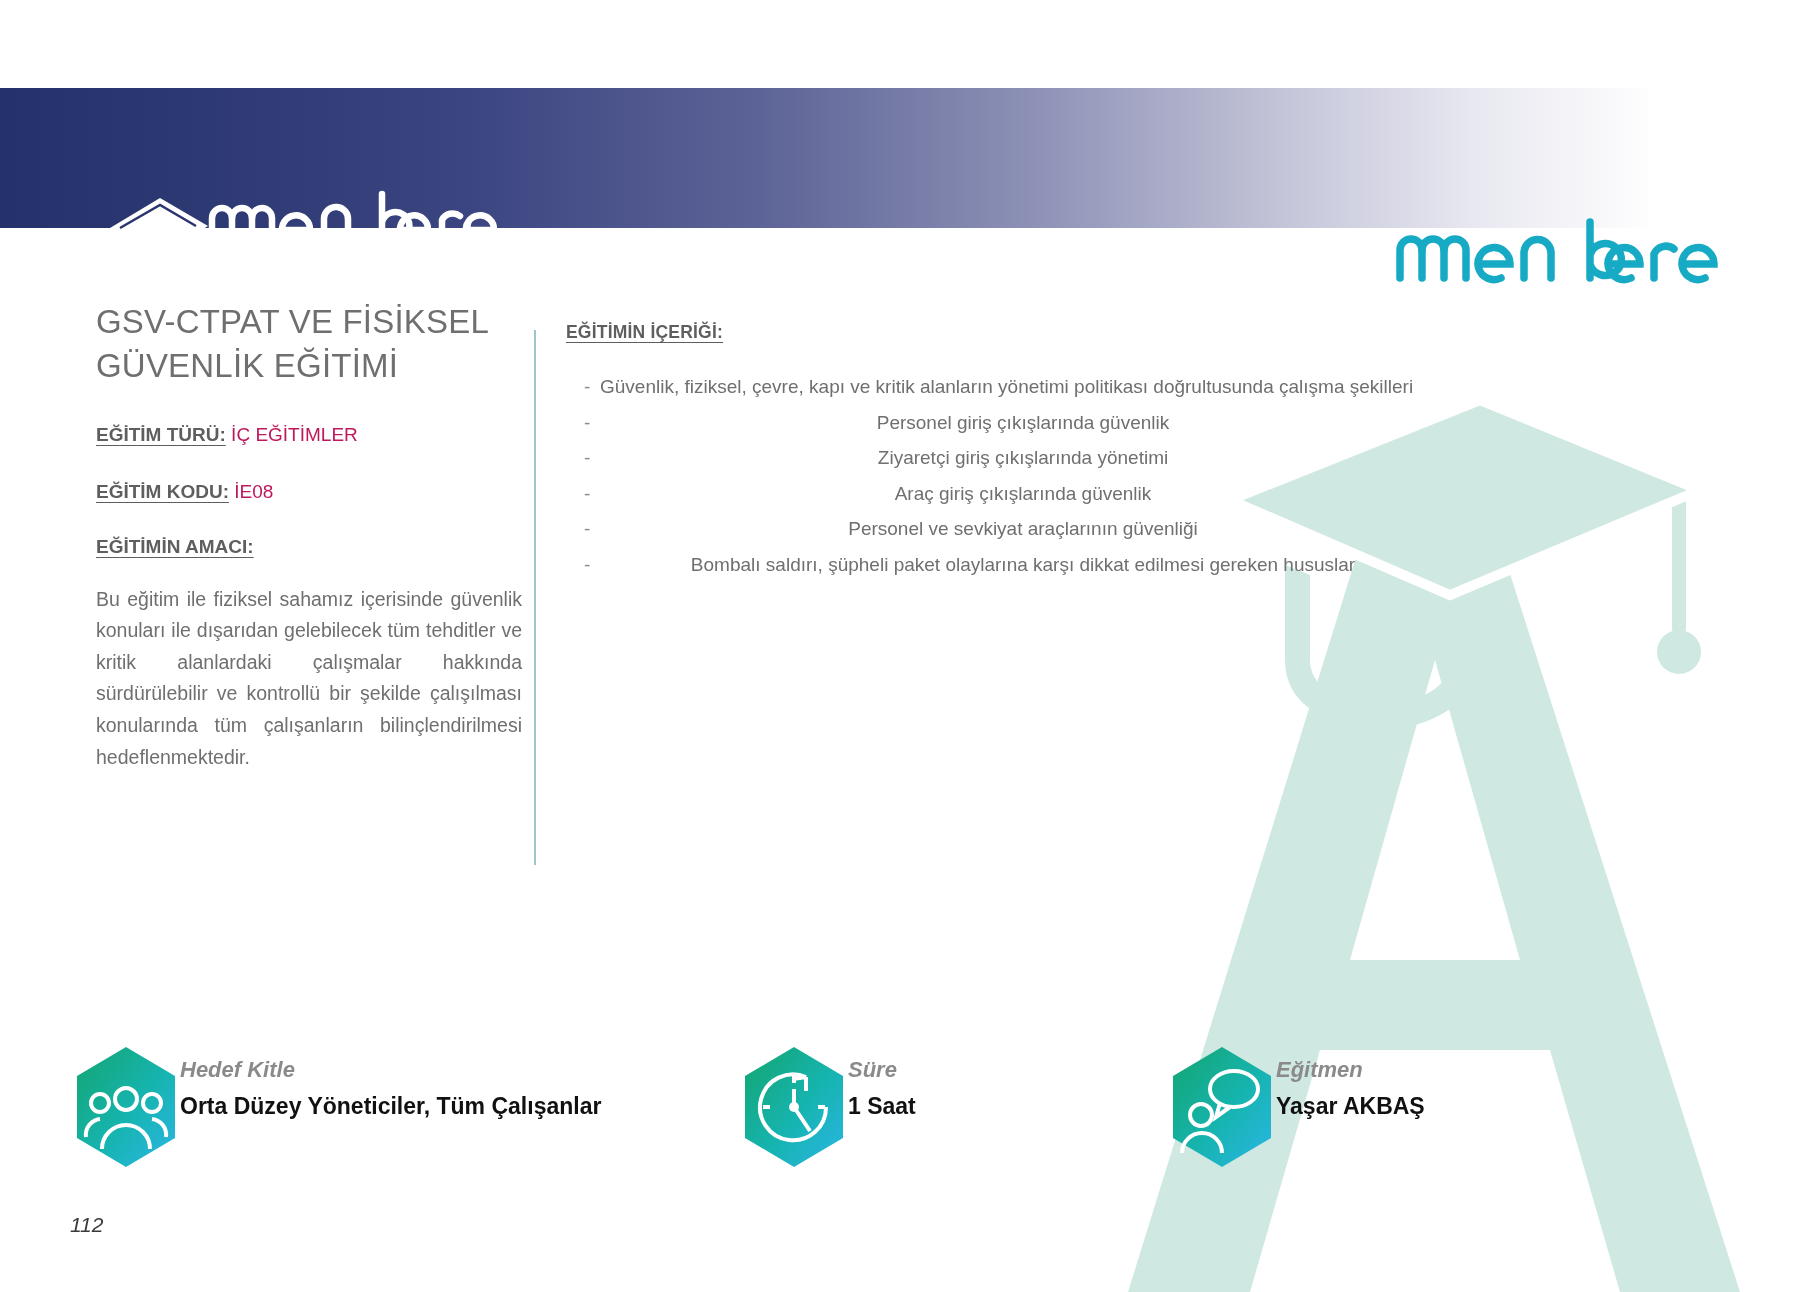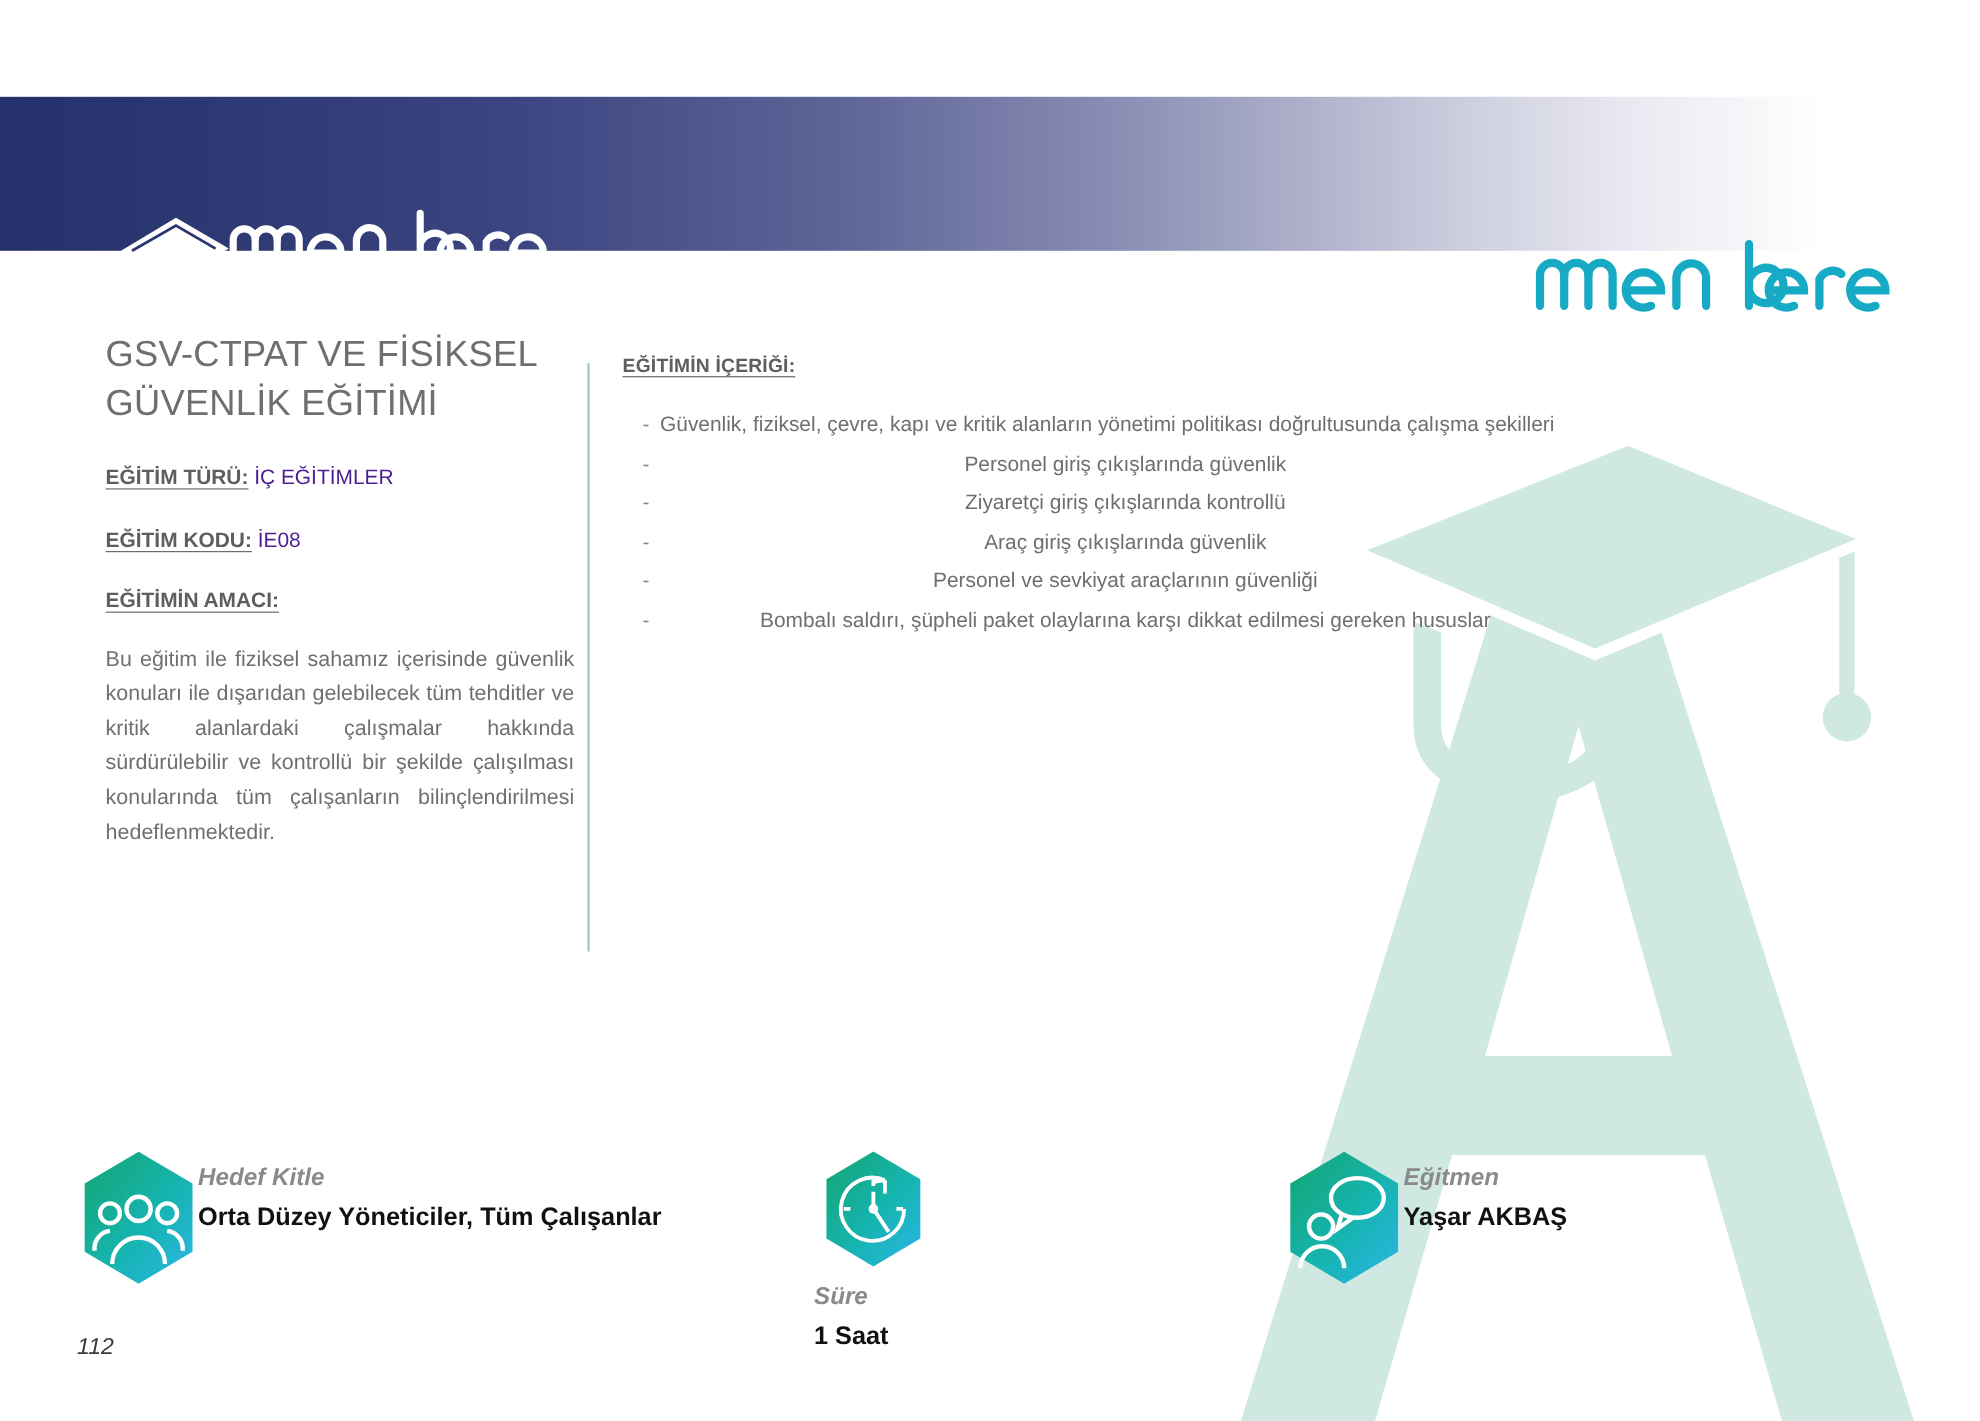--- a/index.html
+++ b/index.html
@@ -56,21 +56,21 @@
     font-size:33px;line-height:1.34;color:#6f6f6f;
     font-weight:400;letter-spacing:.2px;margin:0 0 34px 0;
   }
   .meta-line{
     font-size:19px;color:#6f6f6f;margin:0 0 30px 0;line-height:1.4;
   }
   .meta-key{
     font-weight:bold;text-decoration:underline;
     text-underline-offset:4px;color:#5e5e5e;
   }
-  .meta-val{color:#4c1d95;}
+  .meta-val{color:#be185d;}
   .purpose-head{
     font-size:19px;font-weight:bold;color:#5e5e5e;
     text-decoration:underline;text-underline-offset:4px;
     margin:0 0 26px 0;display:inline-block;text-align:center;
   }
   .purpose-body{
     font-size:19.5px;line-height:1.62;color:#6f6f6f;
     text-align:justify;text-justify:inter-word;margin:0;width:426px;
   }
 
@@ -93,21 +93,21 @@
     font-size:19px;color:#6f6f6f;line-height:1.45;margin-bottom:8px;
   }
   .dash{width:34px;flex:0 0 34px;color:#8b8b8b;padding-left:18px;box-sizing:border-box;}
   .btext{flex:1;text-align:justify;text-justify:inter-word;}
   .btext.nojust{text-align:center;}
 
   
   .badges{position:absolute;left:0;top:1045px;width:1800px;height:160px;}
   .badge{position:absolute;display:flex;align-items:flex-start;}
   .badge-1{left:72px;top:0;}
-  .badge-2{left:740px;top:0;flex-direction:column;}
+  .badge-2{left:740px;top:0;}
   .badge-3{left:1168px;top:0;}
   .hex{width:108px;height:124px;flex:0 0 108px;}
   .badge-text{padding-top:12px;}
   .badge-label{
     font-size:22px;font-style:italic;font-weight:bold;color:#8a8a8a;
     line-height:1.2;margin-bottom:8px;
   }
   .badge-value{
     font-size:23px;font-weight:bold;color:#111111;line-height:1.32;
   }
@@ -224,21 +224,21 @@
       <li class="bullet">
         <span class="dash">-</span>
         <span class="btext">Güvenlik, fiziksel, çevre, kapı ve kritik alanların yönetimi politikası doğrultusunda çalışma şekilleri</span>
       </li>
       <li class="bullet">
         <span class="dash">-</span>
         <span class="btext nojust">Personel giriş çıkışlarında güvenlik</span>
       </li>
       <li class="bullet">
         <span class="dash">-</span>
-        <span class="btext nojust">Ziyaretçi giriş çıkışlarında kontrollü</span>
+        <span class="btext nojust">Ziyaretçi giriş çıkışlarında yönetimi</span>
       </li>
       <li class="bullet">
         <span class="dash">-</span>
         <span class="btext nojust">Araç giriş çıkışlarında güvenlik</span>
       </li>
       <li class="bullet">
         <span class="dash">-</span>
         <span class="btext nojust">Personel ve sevkiyat araçlarının güvenliği</span>
       </li>
       <li class="bullet">

